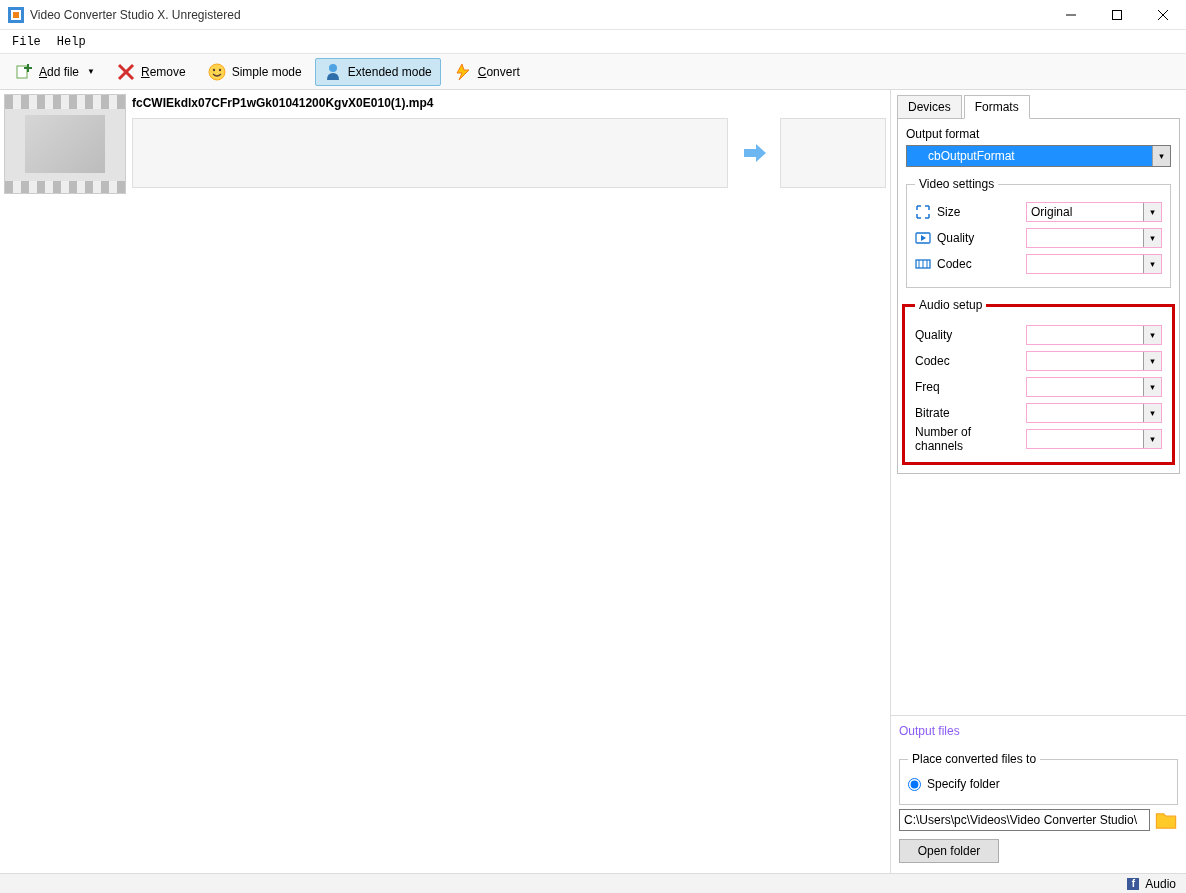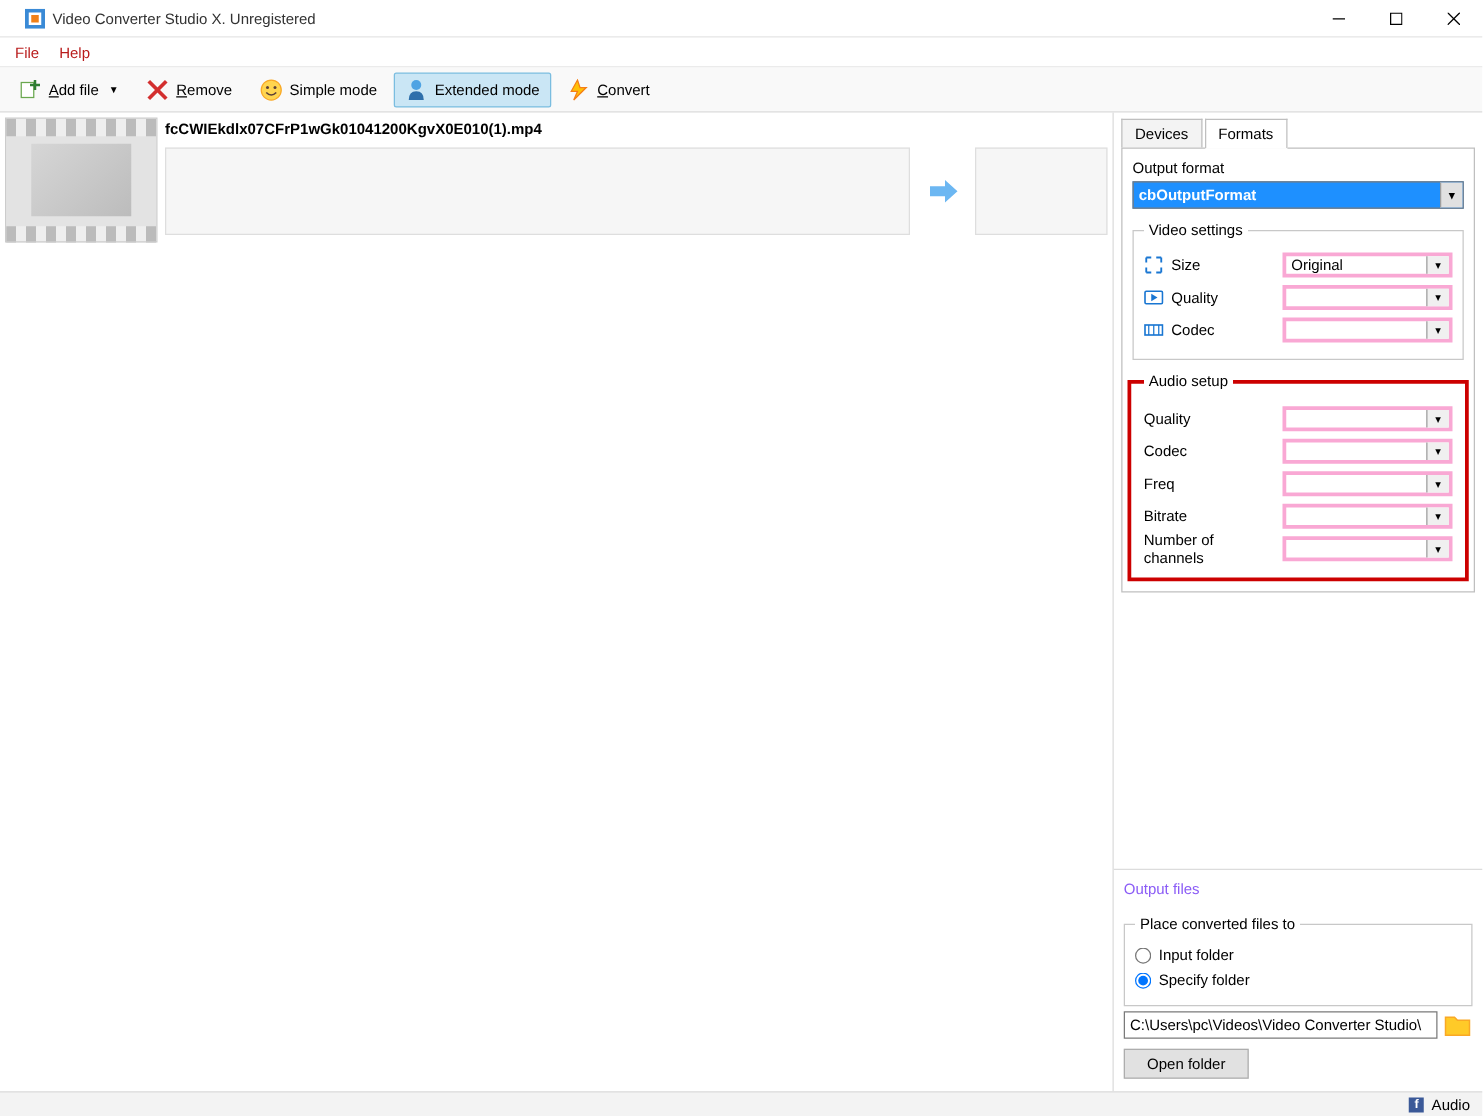--- a/index.html
+++ b/index.html
@@ -1,28 +1,28 @@
 <!DOCTYPE html>
 <html><head>
 <meta charset="utf-8">
 <style>
 * { box-sizing: border-box; margin: 0; padding: 0; font-family: "Segoe UI", Tahoma, sans-serif; font-size: 12px; }
 html, body { width: 1186px; height: 893px; background: #fff; overflow: hidden; }
 
 
-.titlebar { height: 30px; background: #fff; display: flex; align-items: center; border-bottom: 1px solid #e5e5e5; padding-left: 12px; }
+.titlebar { height: 30px; background: #fff; display: flex; align-items: center; border-bottom: 1px solid #e5e5e5; }
 .titlebar .appicon { width: 16px; height: 16px; margin: 0 6px 0 8px; }
 .titlebar .title { flex: 1; color: #333; font-size: 12px; }
 .titlebar .winbtns { display: flex; }
 .titlebar .winbtn { width: 46px; height: 30px; display: flex; align-items: center; justify-content: center; cursor: default; }
 .titlebar .winbtn svg { width: 10px; height: 10px; }
 
 
 .menubar { height: 24px; display: flex; align-items: center; padding: 0 6px; border-bottom: 1px solid #e5e5e5; gap: 4px; }
-.menubar span { padding: 2px 6px; cursor: default; color: #b91c1c; }
+.menubar span { padding: 2px 6px; cursor: default; color: #000000; font-family: Liberation Mono, monospace; }
 
 
 .toolbar { height: 36px; display: flex; align-items: center; padding: 2px 6px; gap: 4px; border-bottom: 1px solid #dcdcdc; background: #f9f9f9; }
 .tbtn { display: flex; align-items: center; padding: 4px 8px; border: 1px solid transparent; border-radius: 2px; cursor: default; gap: 6px; }
 .tbtn.active { background: #cae6f5; border: 1px solid #7abde0; }
 .tbtn .ico { width: 18px; height: 18px; display: flex; align-items: center; justify-content: center; }
 .tbtn .ddrop { font-size: 8px; margin-left: 2px; }
 .tbtn u { text-decoration: underline; }
 
 
@@ -41,30 +41,30 @@
 .arrow { width: 28px; height: 28px; }
 .target { width: 106px; height: 70px; border: 1px solid #dedede; background: #f6f6f6; }
 
 
 .tabs { display: flex; height: 28px; align-items: flex-end; padding: 4px 6px 0 6px; gap: 2px; }
 .tab { padding: 4px 10px; border: 1px solid #bfbfbf; border-bottom: none; background: #f3f3f3; cursor: default; font-size: 12px; }
 .tab.active { background: #fff; position: relative; top: 1px; border-bottom: 1px solid #fff; }
 .tabbody { border: 1px solid #bfbfbf; margin: 0 6px; padding: 8px; }
 
 .fldlabel { font-size: 12px; color: #000; margin-bottom: 4px; display: block; }
-.combo { width: 100%; height: 22px; border: 1px solid #7a7a7a; display: flex; align-items: center; background: #1e90ff; color: #fff; padding: 0 4px; position: relative; font-weight: bold; }
+.combo { width: 100%; height: 22px; border: 1px solid #7a7a7a; display: flex; align-items: center; background: #1e90ff; color: #fff; padding: 0 21px; position: relative; }
 .combo .cbarrow { position: absolute; right: 0; top: 0; width: 18px; height: 100%; display: flex; align-items: center; justify-content: center; background: #e1e1e1; border-left: 1px solid #9e9e9e; color: #000; font-size: 9px; }
 
 fieldset { border: 1px solid #c8c8c8; margin-top: 10px; padding: 8px 8px 10px 8px; }
 fieldset.highlight { border: 3px solid #cc0000; margin: 10px -4px 0 -4px; padding: 10px; }
 legend { font-size: 12px; color: #000; padding: 0 4px; }
 .frow { display: flex; align-items: center; height: 26px; gap: 6px; }
 .frow .ficon { width: 16px; height: 16px; }
 .frow .flab { flex: 1; font-size: 12px; }
-.frow .fsel { width: 136px; height: 20px; border: 3px solid #f9a8d4; display: flex; align-items: center; padding: 0 4px; position: relative; background: #fff; font-size: 12px; }
+.frow .fsel { width: 136px; height: 20px; border: 1px solid #f9a8d4; display: flex; align-items: center; padding: 0 4px; position: relative; background: #fff; font-size: 12px; }
 .frow .fsel .cbarrow { position: absolute; right: 0; top: 0; width: 18px; height: 100%; display: flex; align-items: center; justify-content: center; border-left: 1px solid #9e9e9e; font-size: 9px; background: #f0f0f0; }
 
 
 .outpanel { margin-top: auto; border-top: 1px solid #dcdcdc; padding: 4px 8px 10px 8px; }
 .outpanel .hdr { font-size: 12px; padding: 4px 0; color: #8b5cf6; }
 .radio { display: flex; align-items: center; gap: 6px; height: 20px; }
 .radio input { width: 13px; height: 13px; }
 .pathrow { display: flex; align-items: center; gap: 4px; margin-top: 4px; }
 .pathrow input { flex: 1; height: 22px; border: 1px solid #7a7a7a; padding: 0 4px; font-size: 12px; }
 .browse { width: 24px; height: 22px; display: flex; align-items: center; justify-content: center; }
@@ -270,24 +270,20 @@
             </div>
         </div>
       </fieldset>
     </div>
 
     <div class="outpanel">
       <div class="hdr">Output files</div>
       <fieldset>
         <legend>Place converted files to</legend>
         <label class="radio">
-            <input type="radio" name="outloc" style="">
-            <span>Input folder</span>
-          </label>
-        <label class="radio">
             <input type="radio" name="outloc" checked="" style="">
             <span>Specify folder</span>
           </label>
       </fieldset>
       <div class="pathrow">
         <input type="text" value="C:\Users\pc\Videos\Video Converter Studio\" style="">
         <span class="browse">
             <svg viewBox="0 0 20 18">
               <path d="M2 4 L8 4 L10 6 L18 6 L18 16 L2 16 Z" fill="#ffca28" stroke="#f9a825"></path>
             </svg>

